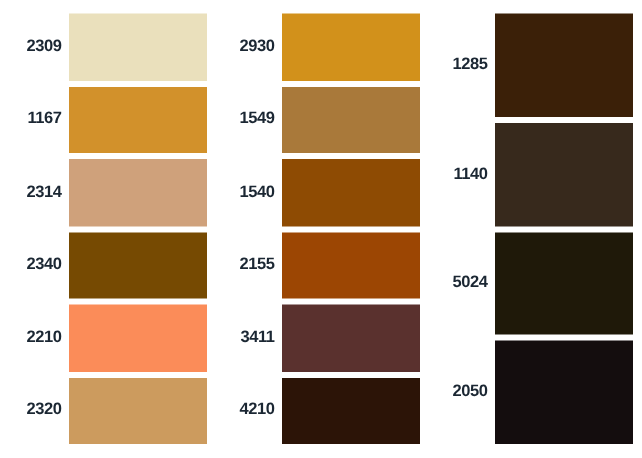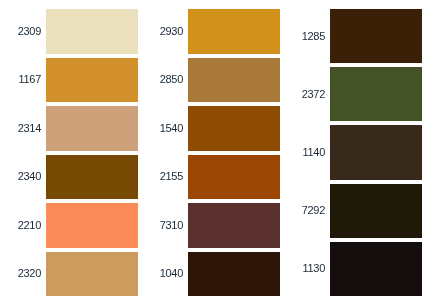--- a/index.html
+++ b/index.html
@@ -47,21 +47,21 @@
   }
 
   .swatch-code {
     width: 44px;
     flex: 0 0 44px;
     text-align: right;
     padding-right: 6px;
     box-sizing: border-box;
     font-family: "Liberation Sans", sans-serif;
     font-size: 11px;
-    font-weight: normal;
+    font-weight: bold;
     letter-spacing: -0.3px;
     color: #1b2733;
     line-height: 1;
     -webkit-font-smoothing: none;
   }
 
   
   .swatch-column.col-1 .swatch-code {
     width: 46px;
     flex: 0 0 46px;
@@ -117,57 +117,53 @@
       <span class="swatch-chip" style="background-color: rgb(204, 155, 94);"></span>
     </div>
   </div>
 
   <div class="swatch-column col-2">
     <div class="swatch-row">
       <span class="swatch-code">2930</span>
       <span class="swatch-chip" style="background-color: rgb(210, 145, 27);"></span>
     </div>
     <div class="swatch-row">
-      <span class="swatch-code">2850</span>
+      <span class="swatch-code">1549</span>
       <span class="swatch-chip" style="background-color: rgb(169, 121, 58);"></span>
     </div>
     <div class="swatch-row">
       <span class="swatch-code">1540</span>
       <span class="swatch-chip" style="background-color: rgb(142, 75, 3);"></span>
     </div>
     <div class="swatch-row">
       <span class="swatch-code">2155</span>
       <span class="swatch-chip" style="background-color: rgb(156, 70, 3);"></span>
     </div>
     <div class="swatch-row">
-      <span class="swatch-code">7310</span>
+      <span class="swatch-code">3411</span>
       <span class="swatch-chip" style="background-color: rgb(90, 49, 46);"></span>
     </div>
     <div class="swatch-row">
-      <span class="swatch-code">1040</span>
+      <span class="swatch-code">4210</span>
       <span class="swatch-chip" style="background-color: rgb(44, 20, 7);"></span>
     </div>
   </div>
 
   <div class="swatch-column col-3">
     <div class="swatch-row">
       <span class="swatch-code">1285</span>
       <span class="swatch-chip" style="background-color: rgb(59, 32, 8);"></span>
     </div>
     <div class="swatch-row">
-      <span class="swatch-code">2372</span>
-      <span class="swatch-chip" style="background-color: rgb(69, 82, 39);"></span>
-    </div>
-    <div class="swatch-row">
       <span class="swatch-code">1140</span>
       <span class="swatch-chip" style="background-color: rgb(55, 41, 28);"></span>
     </div>
     <div class="swatch-row">
-      <span class="swatch-code">7292</span>
+      <span class="swatch-code">5024</span>
       <span class="swatch-chip" style="background-color: rgb(31, 25, 9);"></span>
     </div>
     <div class="swatch-row">
-      <span class="swatch-code">1130</span>
+      <span class="swatch-code">2050</span>
       <span class="swatch-chip" style="background-color: rgb(20, 13, 14);"></span>
     </div>
   </div>
 
 </div>
 
 </body></html>

